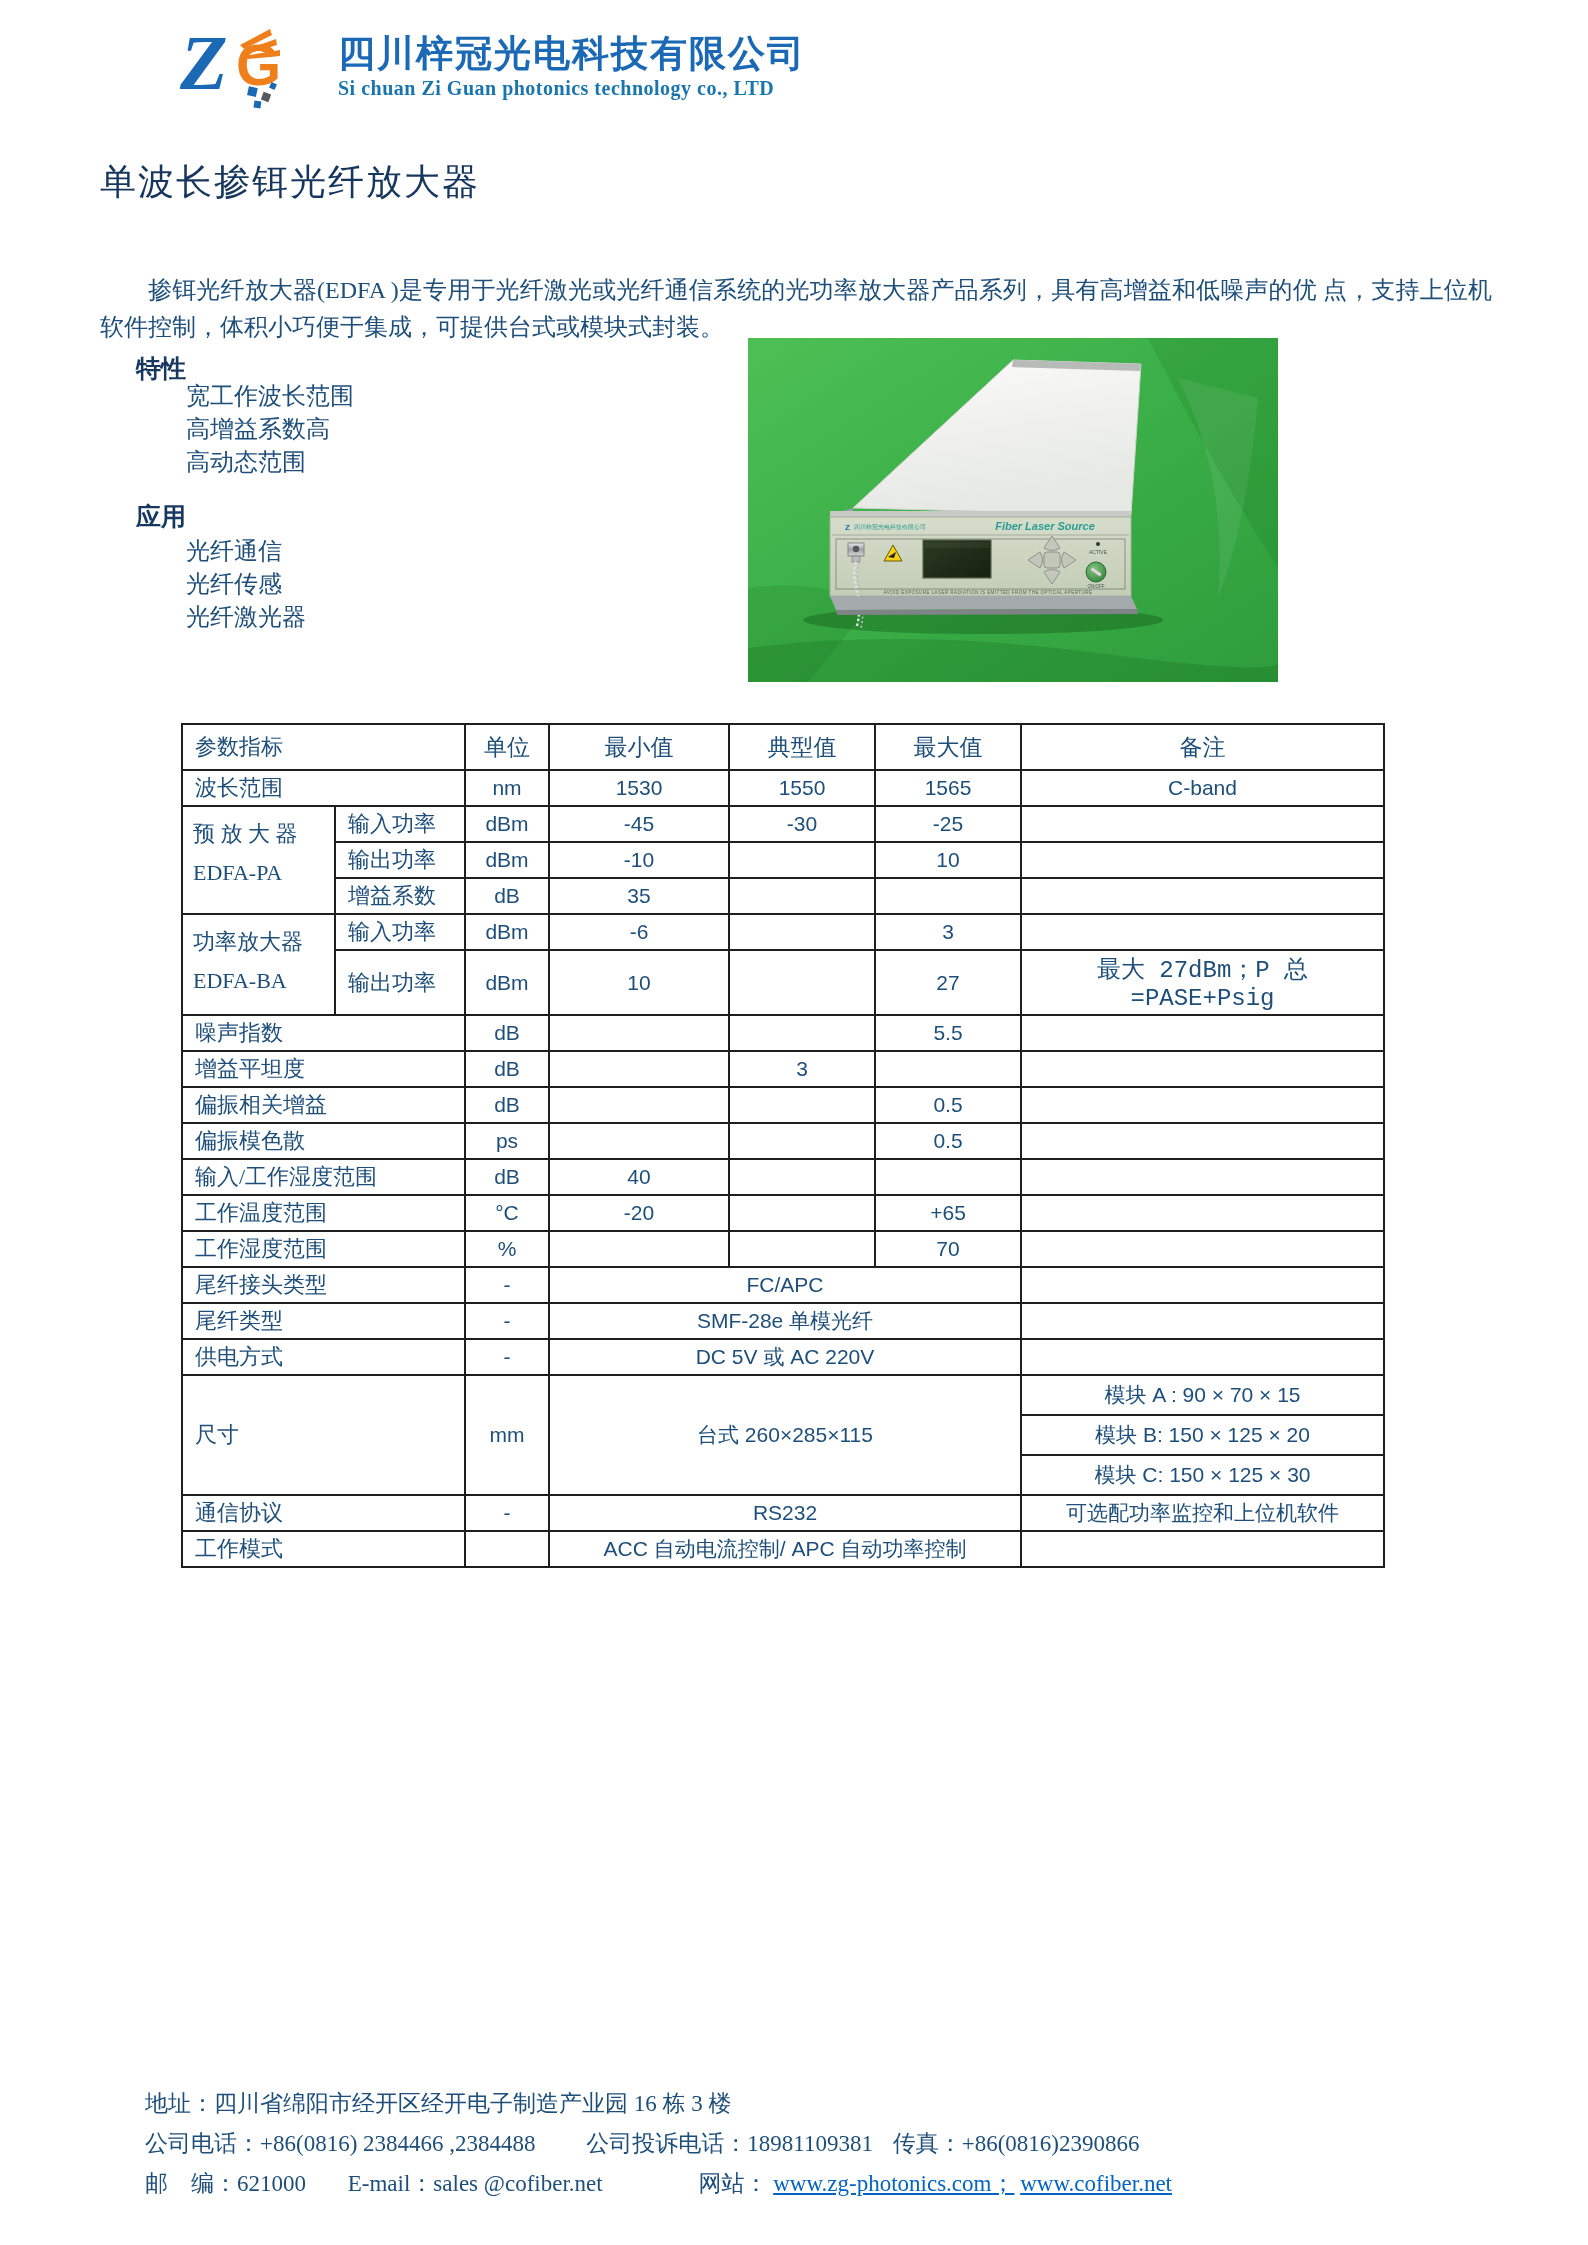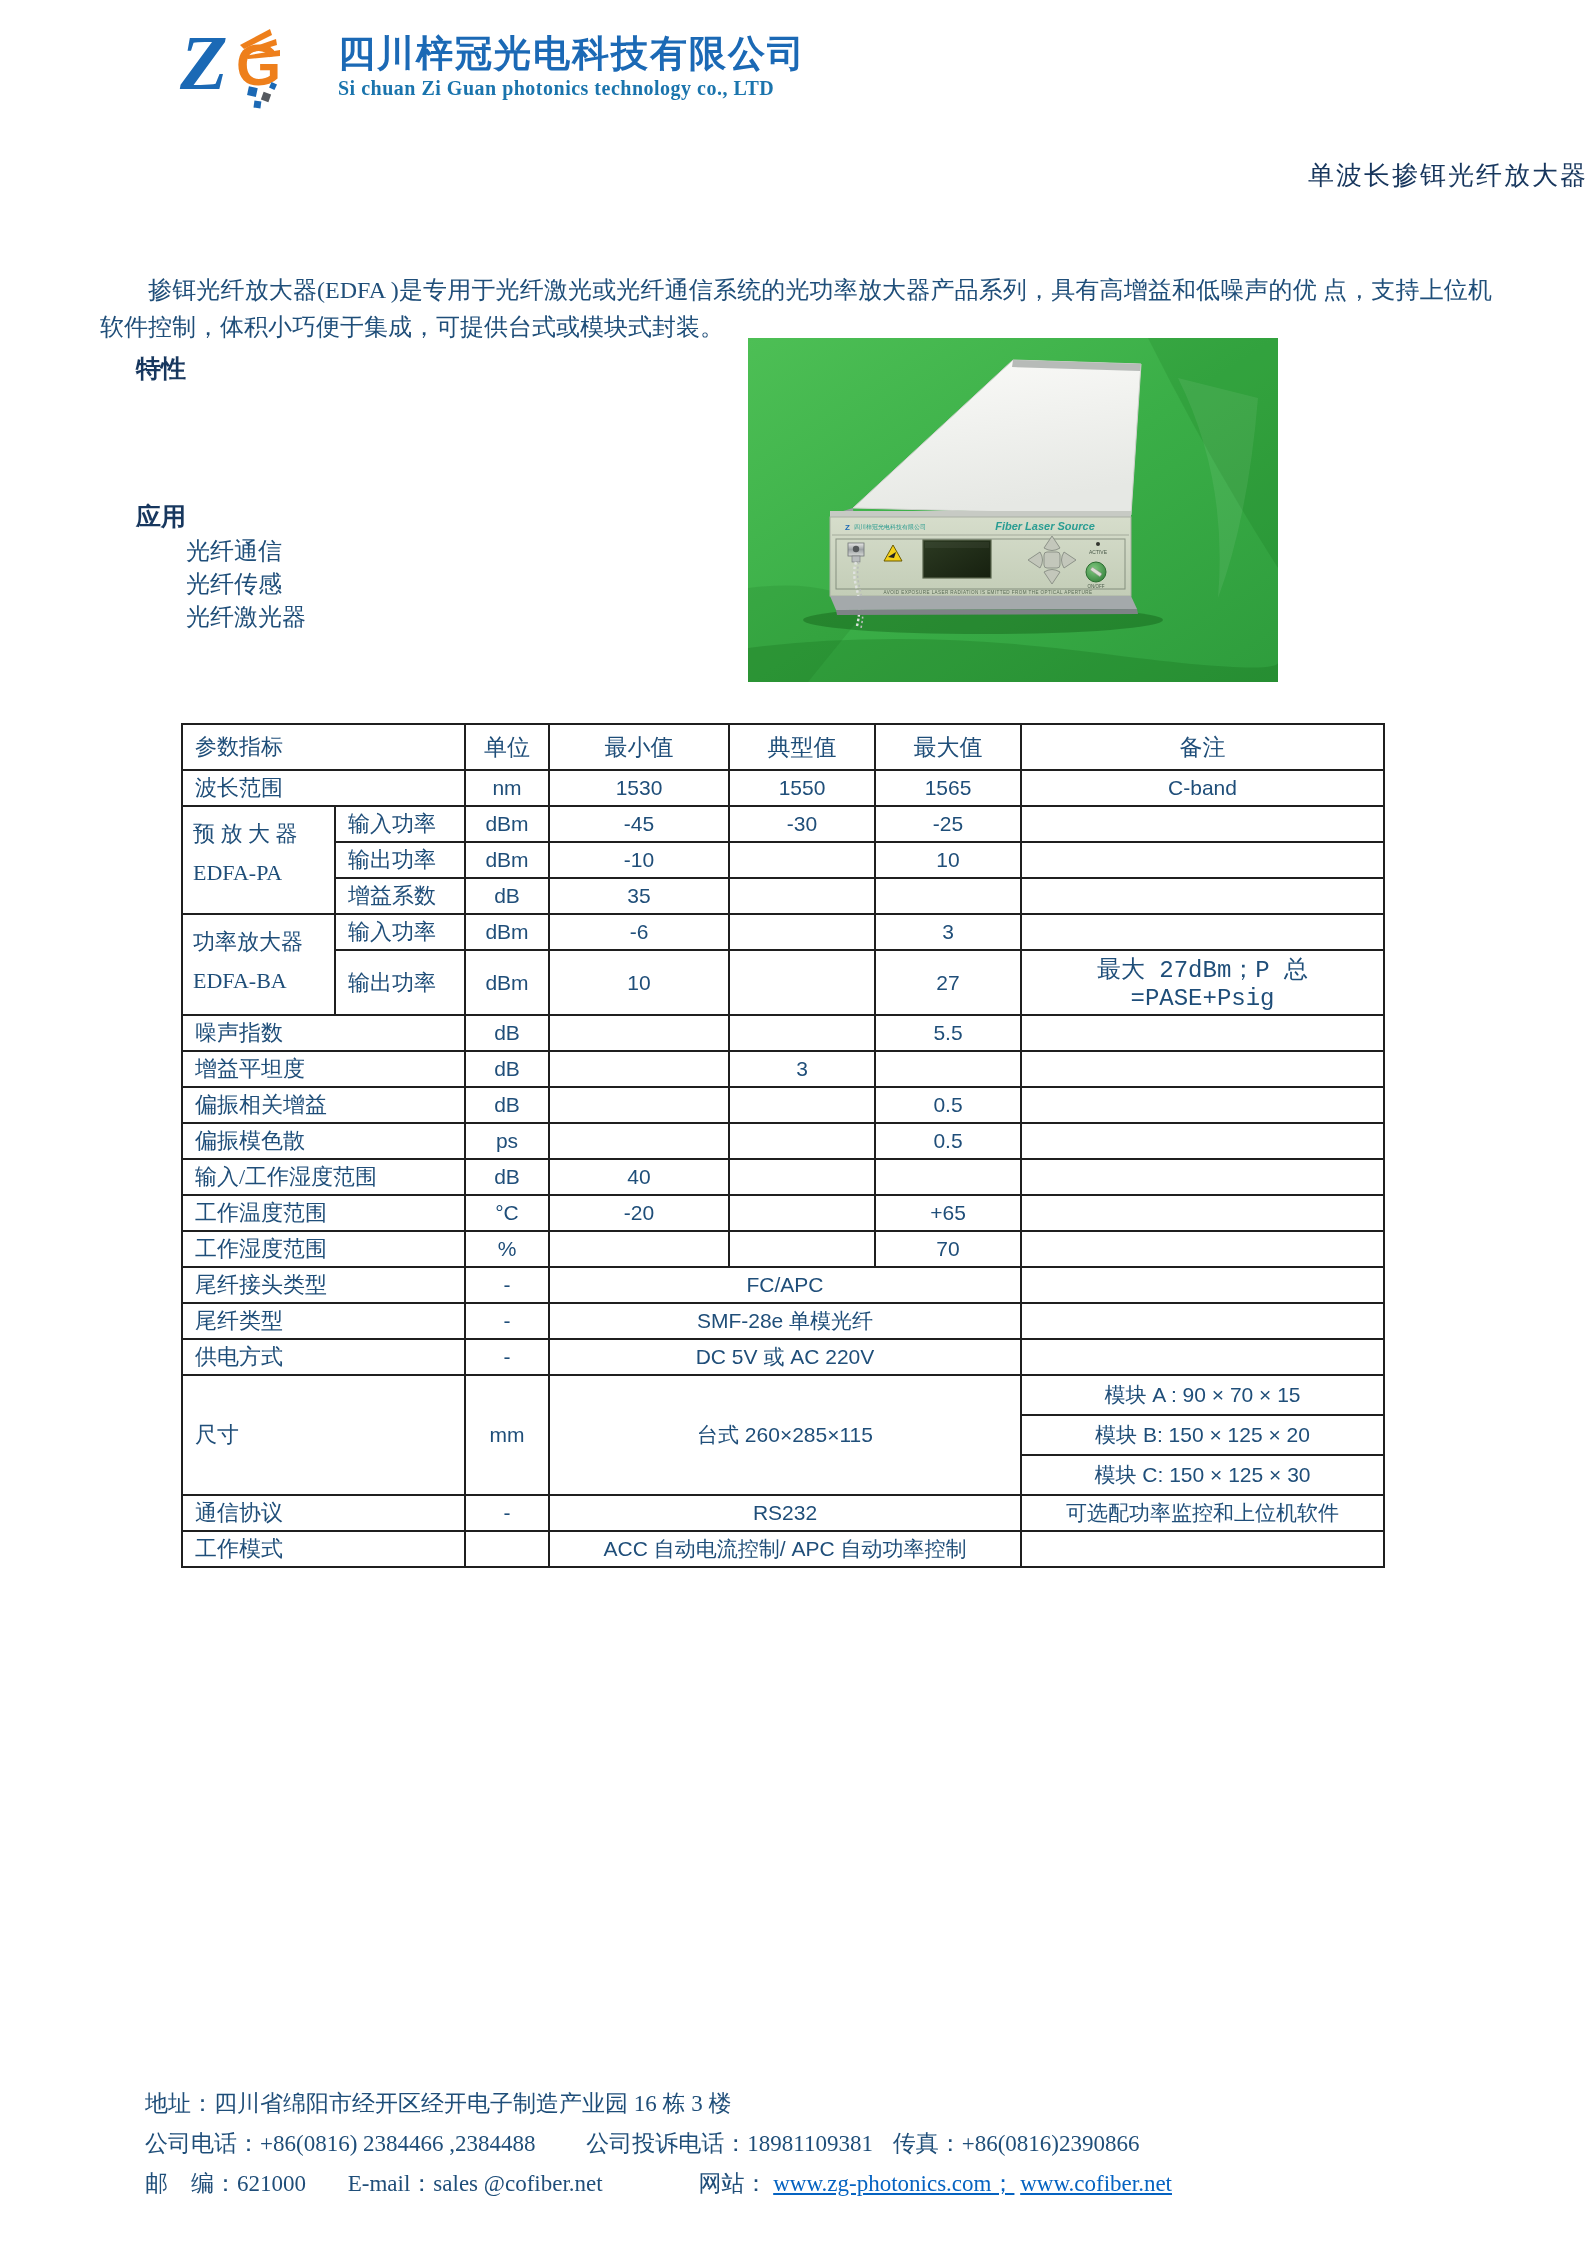--- a/index.html
+++ b/index.html
@@ -15,22 +15,22 @@
   #company-cn{
     font-family:"Liberation Sans","DejaVu Sans",sans-serif;
     font-size:37px;font-weight:bold;color:#1b69b5;letter-spacing:2px;line-height:1.1;
   }
   #company-en{
     font-family:"Liberation Serif","DejaVu Serif",serif;
     font-size:20px;font-weight:bold;color:#1a74ad;letter-spacing:0.5px;margin-top:2px;
   }
   
   #doc-title{
-    position:absolute;left:100px;top:158px;width:1488px;text-align:right;
-    font-size:26px;color:#17365d;letter-spacing:2px;
+    position:absolute;left:100px;top:158px;width:1488px;text-align:left;
+    font-size:36px;color:#17365d;letter-spacing:2px;
   }
   
   #intro{
     position:absolute;left:100px;top:248px;width:1392px;
     font-size:24px;line-height:1.55;text-align:justify;text-indent:2em;color:#1f4e79;
   }
   
   .sec-heading{position:absolute;left:136px;font-size:25px;font-weight:bold;color:#17375e;}
   .sec-list{position:absolute;left:186px;font-size:24px;color:#1f4e79;line-height:1.38;}
   #features-heading{top:352px;}
@@ -96,20 +96,25 @@
       <div id="company-cn">四川梓冠光电科技有限公司</div>
       <div id="company-en">Si chuan Zi Guan  photonics  technology co., LTD</div>
     </div>
   </div>
 
   <div id="doc-title">单波长掺铒光纤放大器</div>
 
   <p id="intro">掺铒光纤放大器(EDFA )是专用于光纤激光或光纤通信系统的光功率放大器产品系列，具有高增益和低噪声的优 点，支持上位机软件控制，体积小巧便于集成，可提供台式或模块式封装。</p>
 
   <div id="features-heading" class="sec-heading">特性</div>
+  <div id="features-list" class="sec-list">
+    <div>宽工作波长范围</div>
+    <div>高增益系数高</div>
+    <div>高动态范围</div>
+  </div>
 
   <div id="applications-heading" class="sec-heading">应用</div>
   <div id="applications-list" class="sec-list">
     <div>光纤通信</div>
     <div>光纤传感</div>
     <div>光纤激光器</div>
   </div>
 
   <div id="photo">
     <svg width="530" height="344" viewBox="0 0 530 344" xmlns="http://www.w3.org/2000/svg">

